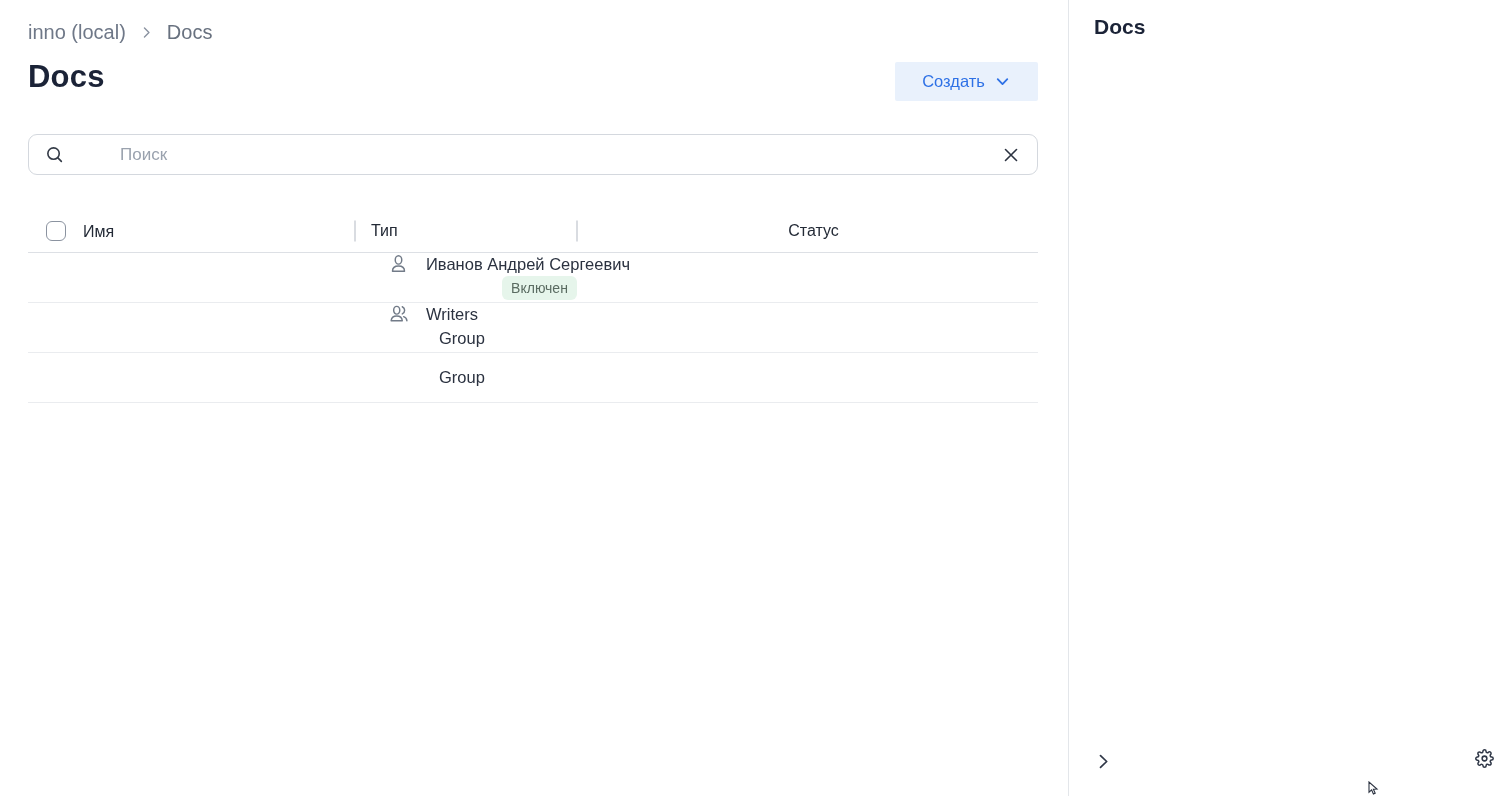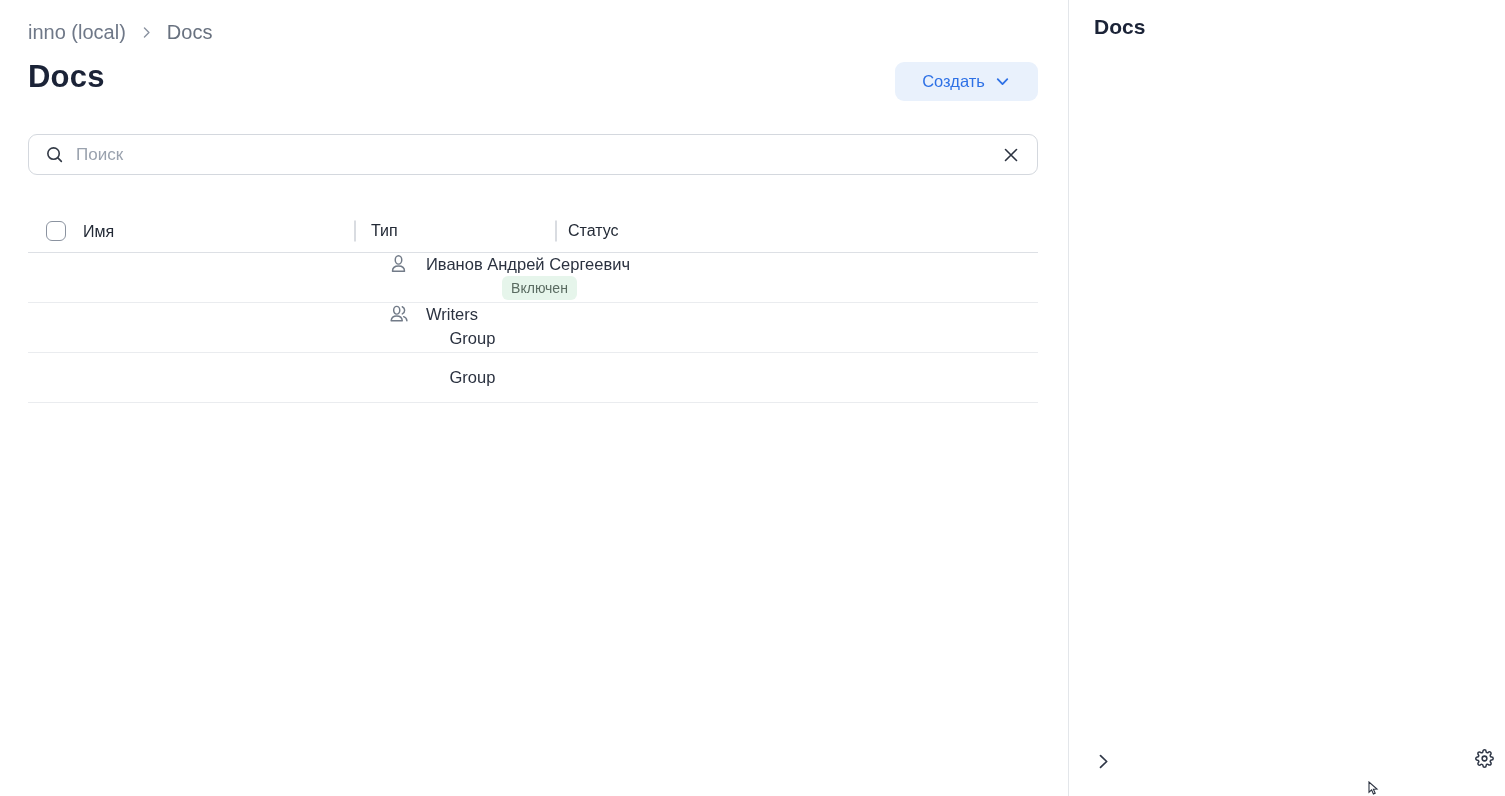--- a/index.html
+++ b/index.html
@@ -12,43 +12,43 @@
   .breadcrumb { position:absolute; left:28px; top:21px; display:flex; align-items:center;
     gap:14px; font-size:20px; color:#6F7888; }
   .breadcrumb .crumb { color:#6F7888; }
   .breadcrumb .crumb.current { color:#68717F; }
   .crumb-sep { display:flex; align-items:center; color:#8A92A0; }
 
   .page-title { position:absolute; left:28px; top:59px; font-size:31px; font-weight:700;
     color:#1B2337; letter-spacing:0.2px; }
 
   .create-btn { position:absolute; left:895px; top:62px; width:143px; height:39px;
-    background:#E9F1FC; border:none; border-radius:9px; display:flex; align-items:center;
+    background:#E9F1FC; border:none; border-radius:2px; display:flex; align-items:center;
     justify-content:center; gap:9px; cursor:pointer; }
   .create-btn .lbl { font-size:16.5px; font-weight:500; color:#2E71E6;
     font-family:"Liberation Sans", sans-serif; }
 
   .search-wrap { position:absolute; left:28px; top:134px; width:1010px; height:41px;
     border:1px solid #D4D8DE; border-radius:9px; background:#fff; display:flex;
-    align-items:center; padding:0 14px 0 16px; }
+    align-items:center; padding:0 14px 0 16px;gap:44px; }
   .search-wrap input { flex:1; border:none; outline:none; font-size:17px; color:#2B3240;
     margin-left:12px; font-family:"Liberation Sans", sans-serif; background:transparent; }
   .search-wrap input::placeholder { color:#9AA2AE; }
   .clear-btn { background:none; border:none; cursor:pointer; display:flex;
     align-items:center; padding:2px; }
 
   .table { position:absolute; left:28px; top:210px; width:1010px; }
   .thead { display:flex; align-items:center; height:43px; border-bottom:1px solid #DDE0E5; }
   .trow  { display:flex; align-items:center; height:50px; border-bottom:1px solid #EAECEF;
     cursor:pointer;flex-direction:column; }
   .col-name   { width:326px; display:flex; align-items:flex-end; padding-left:18px; gap:17px; }
-  .col-type   { width:201px; display:flex; align-items:center; padding-left:17px;
+  .col-type   { width:222px; display:flex; align-items:center; padding-left:17px;
     position:relative; height:100%; }
   .col-status { flex:1; display:flex; align-items:center; padding-left:13px;
-    position:relative; height:100%; }
+    position:relative; height:100%;justify-content:center; }
   .thead .col-type::before, .thead .col-status::before { content:""; position:absolute;
     left:0; top:50%; transform:translateY(-50%); width:1.5px; height:21px; background:#D9DCE1; }
   .hcell { font-size:16px; color:#232A36; }
   .cell-text { font-size:16.5px; color:#2B3240; }
   .checkbox { width:20px; height:20px; border:1.5px solid #8B93A0; border-radius:6px;
     background:#fff; cursor:pointer; flex:0 0 auto; }
   .row-icon { flex:0 0 auto; display:flex; align-items:center; }
   .badge { display:inline-block; background:#E6F5EB; color:#5A6B61; font-size:14px;
     padding:5px 9px; border-radius:6px; line-height:1; }
 

